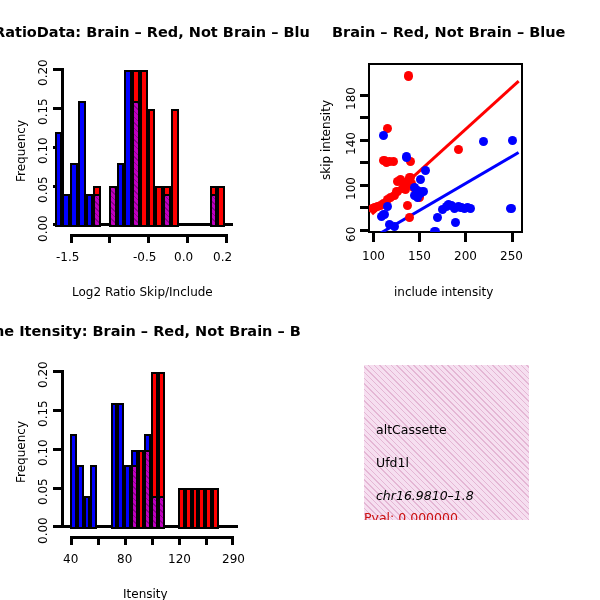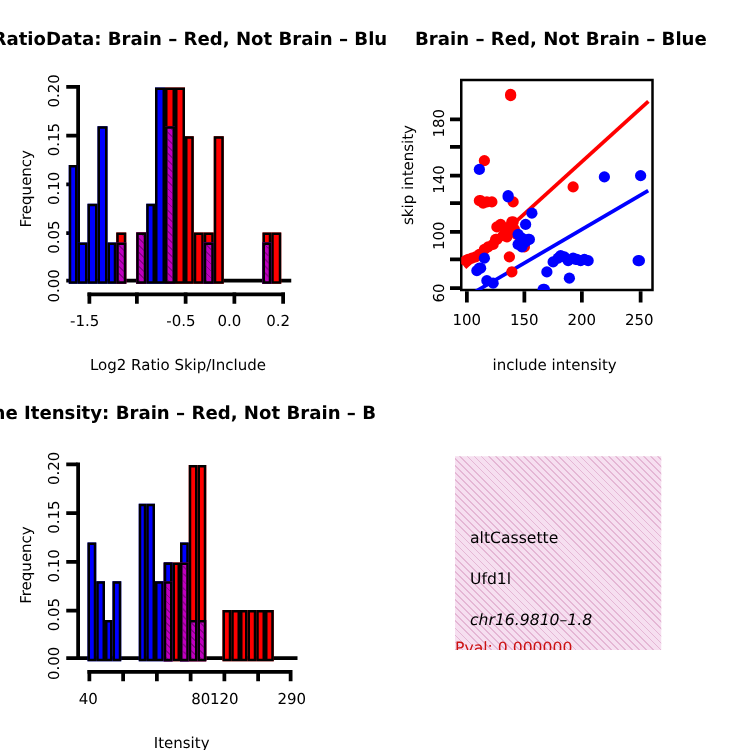--- a/index.html
+++ b/index.html
@@ -280,21 +280,21 @@
     <div class="axline" style="left:70px;top:236px;width:163px;height:3px;"></div>
     <div class="axline" style="left:70px;top:236px;width:3px;height:9px;"></div>
     <div class="axline" style="left:97px;top:236px;width:3px;height:9px;"></div>
     <div class="axline" style="left:124px;top:236px;width:3px;height:9px;"></div>
     <div class="axline" style="left:151px;top:236px;width:3px;height:9px;"></div>
     <div class="axline" style="left:178px;top:236px;width:3px;height:9px;"></div>
     <div class="axline" style="left:205px;top:236px;width:3px;height:9px;"></div>
     <div class="axline" style="left:231px;top:236px;width:3px;height:9px;"></div>
 
     <div class="ticktext" style="left:63px;top:252px;">40</div>
-    <div class="ticktext" style="left:117px;top:252px;margin-left:36px;">80</div>
+    <div class="ticktext" style="left:117px;top:252px;">80</div>
     <div class="ticktext" style="left:168px;top:252px;">120</div>
     <div class="ticktext" style="left:222px;top:252px;">290</div>
 
     <div class="axlabel" style="left:123px;top:287px;">Itensity</div>
   </div>
 
   <div class="panel" style="left:300px;top:300px;width:300px;height:300px;">
     <div class="infobox" style="left:64px;top:65px;width:165px;height:155px;">
       <div class="infoline" style="left:12px;top:57px;">altCassette</div>
       <div class="infoline" style="left:12px;top:90px;">Ufd1l</div>

